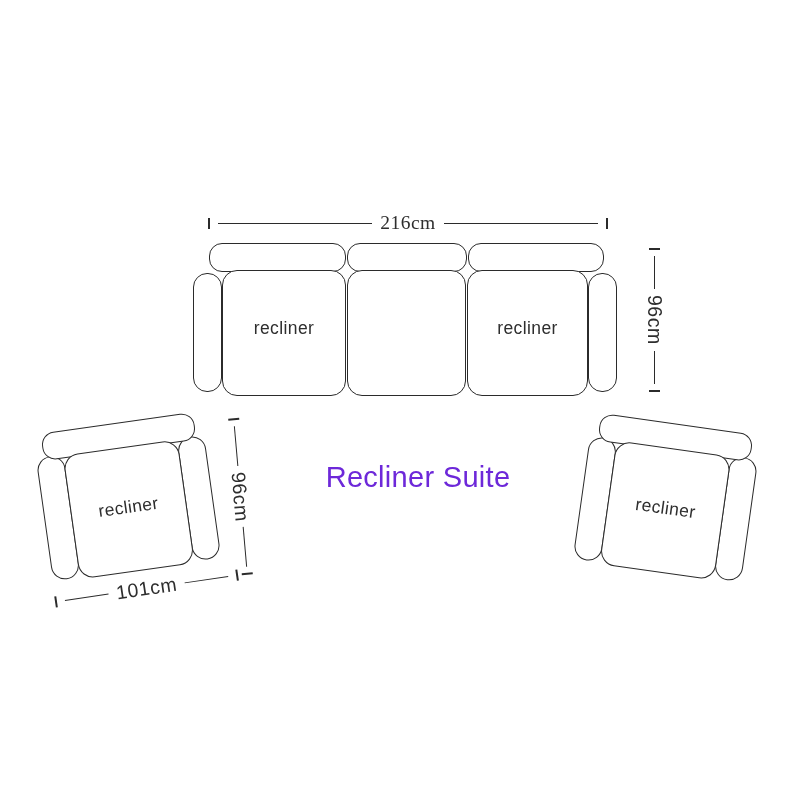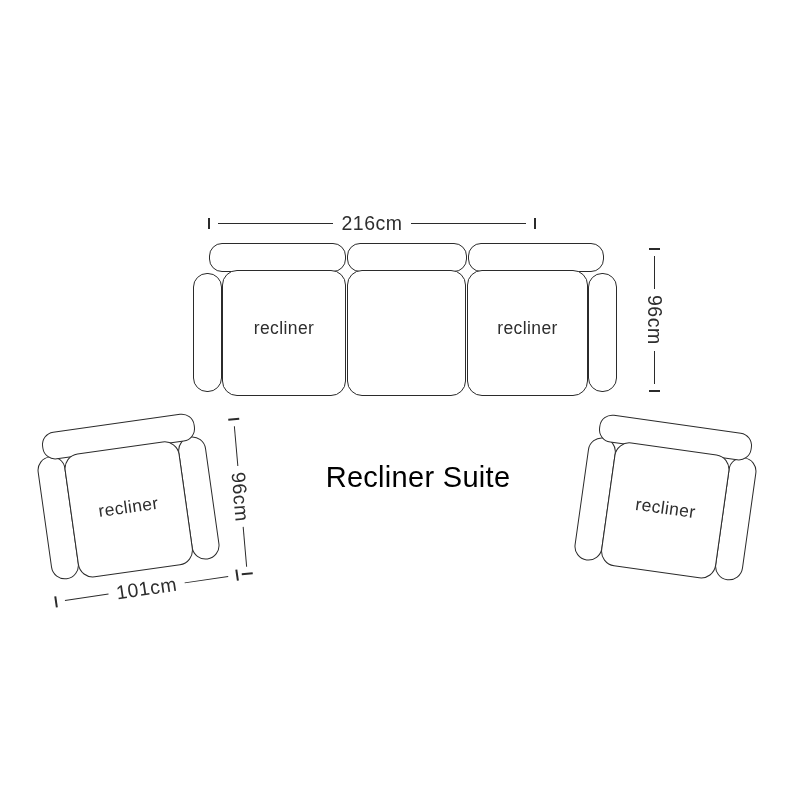--- a/index.html
+++ b/index.html
@@ -34,21 +34,21 @@
     color: #2e2e2e;
     line-height: 20px;
   }
   .title {
     position: absolute;
     left: 418px;
     top: 461px;
     transform: translateX(-50%);
     font-size: 29px;
     letter-spacing: 0.3px;
-    color: #000000;
+    color: #6d28d9;
     white-space: nowrap;
   }
   
   .hdim {
     position: absolute;
     display: flex;
     align-items: center;
     gap: 8px;
     height: 16px;
   }
@@ -91,21 +91,21 @@
   .chair .seat { left: 27px;  top: 25px; width: 116px; height: 125px; }
   .chair .seat-label { left: 27px; top: 75px; width: 116px; }
 </style>
 </head>
 <body>
 
 <div class="canvas">
 
   <div>
 
-    <div class="hdim" style="left:208px; top:215px; width:328px;">
+    <div class="hdim" style="left:208px; top:215px; width:400px;font-family:Liberation Serif, serif;">
       <span class="tick"></span>
       <span class="line"></span>
       <span class="dlabel">216cm</span>
       <span class="line"></span>
       <span class="tick"></span>
     </div>
 
     <div class="piece arm" style="left:193px; top:273px; width:29px; height:119px;"></div>
     <div class="piece arm" style="left:588px; top:273px; width:29px; height:119px;"></div>
 

